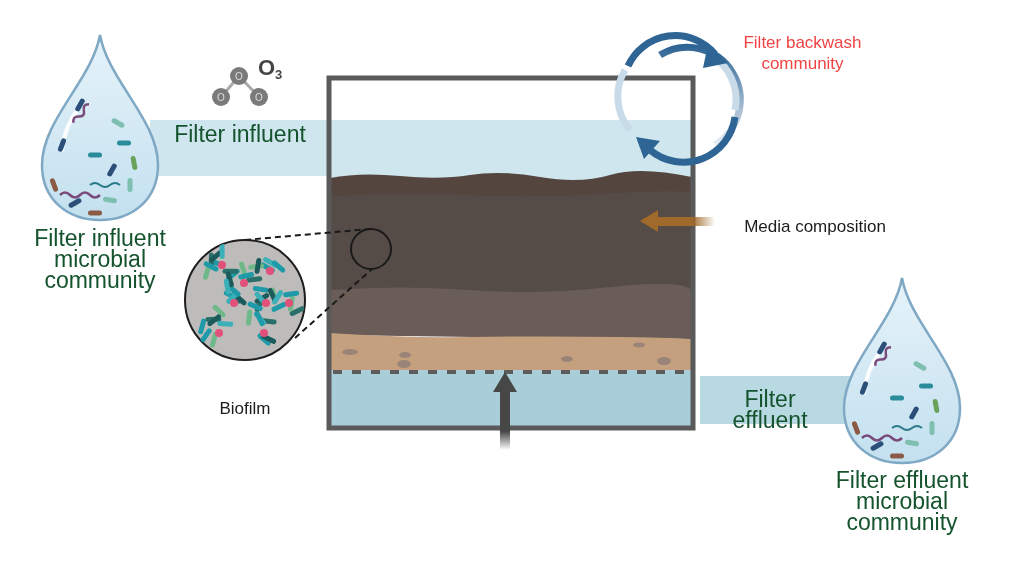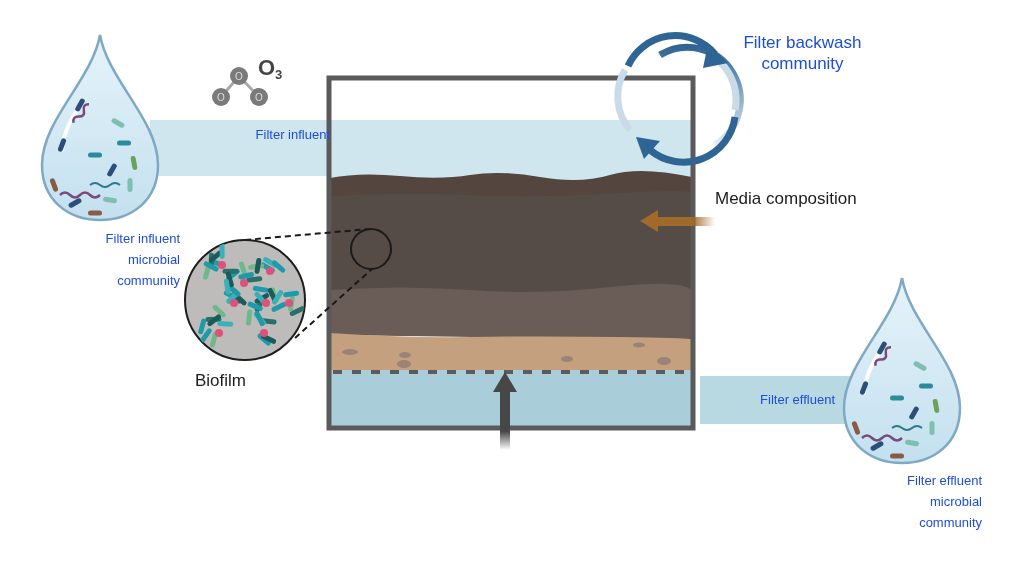--- a/index.html
+++ b/index.html
@@ -1,20 +1,20 @@
 <!DOCTYPE html>
 <html><head>
 <meta charset="utf-8">
 <style>
   html, body { margin:0; padding:0; background:#ffffff; }
   body { width:1022px; height:566px; position:relative; overflow:hidden; font-family:"Liberation Sans", sans-serif; }
   .abs { position:absolute; }
-  .lbl-blue { color:#1d4ed8; font-size:13px; text-align:right; line-height:21px; }
-  .lbl-dark { color:#1c1c1c; font-size:17px; line-height:21px; }
-  .lbl-backwash { color:#1d4ed8; font-size:17px; text-align:center; line-height:21px; }
+  .lbl-blue { color:#14532d; font-size:23px; text-align:center; line-height:21px; }
+  .lbl-dark { color:#1c1c1c; font-size:17px; text-align:center; line-height:21px;margin-top:28px; }
+  .lbl-backwash { color:#ef4444; font-size:17px; text-align:center; line-height:21px; }
   svg { position:absolute; left:0; top:0; }
 </style>
 </head>
 <body>
 
 <svg width="1022" height="566" viewBox="0 0 1022 566">
   <defs>
     <linearGradient id="dropGrad" x1="0" y1="0" x2="0" y2="1">
       <stop offset="0" stop-color="#e6f3fa"></stop>
       <stop offset="1" stop-color="#c3e0ef"></stop>

